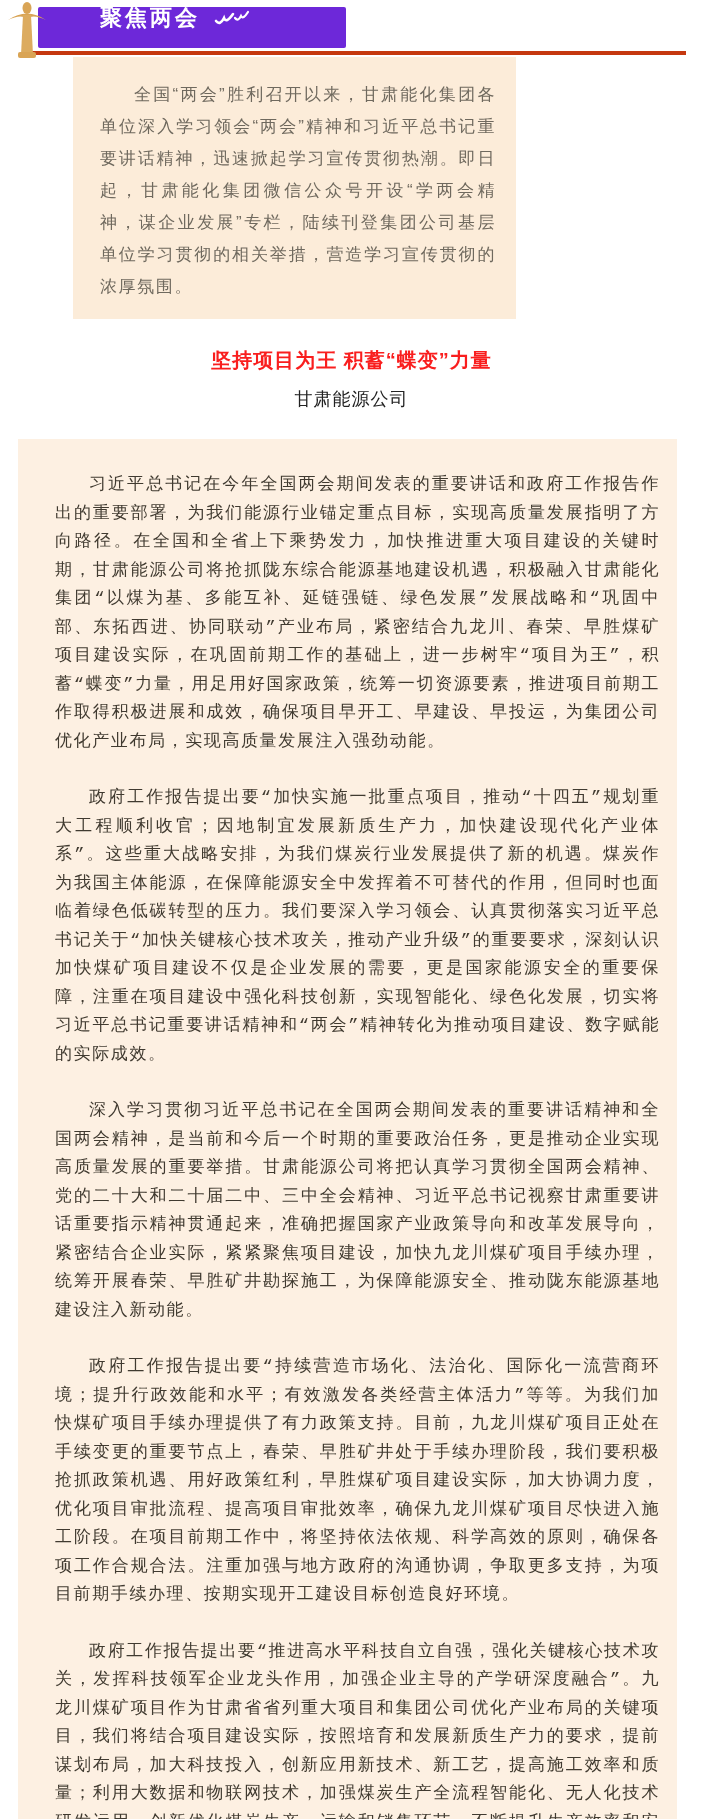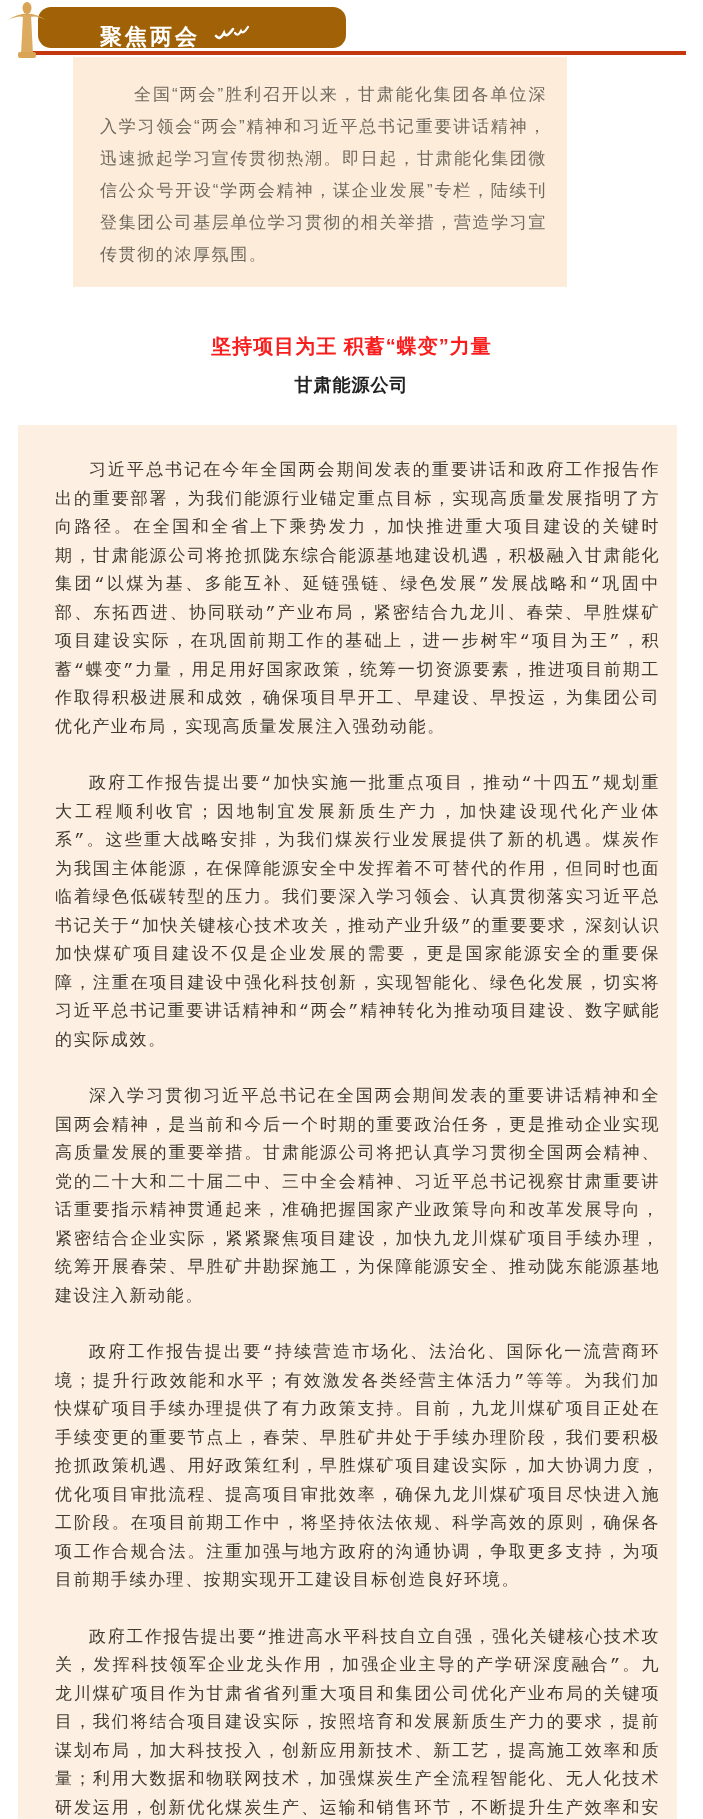--- a/index.html
+++ b/index.html
@@ -1,32 +1,32 @@
 <!DOCTYPE html>
 <html><head>
 <meta charset="utf-8">
 <style>
   html,body{margin:0;padding:0;background:#fff;}
   .page{position:relative;width:703px;height:1819px;overflow:hidden;background:#ffffff;font-family:"Liberation Sans",sans-serif;}
 
   
   .header{position:relative;height:57px;}
-  .banner{position:absolute;left:38px;top:7px;width:308px;height:41px;background:#a16207;display:flex;align-items:flex-end;padding-left:62px;box-sizing:border-box;border-radius:13px;}
+  .banner{position:absolute;left:38px;top:7px;width:308px;height:41px;background:#6d28d9;display:flex;align-items:flex-start;padding-left:62px;box-sizing:border-box;border-radius:2px;}
   .banner-label{color:#ffffff;font-weight:bold;font-size:22px;letter-spacing:3px;line-height:1;}
   .birds{margin-left:14px;margin-top:2px;}
   .monument{position:absolute;left:5px;top:1px;z-index:2;}
   .divider{position:absolute;left:28px;top:51px;width:658px;height:4px;background:#c5380f;}
 
   
-  .intro-box{margin-left:73px;width:494px;background:#fcecd9;padding:22px 20px 16px 27px;box-sizing:border-box;}
+  .intro-box{margin-left:73px;width:443px;background:#fcecd9;padding:22px 20px 16px 27px;box-sizing:border-box;}
   .intro-text{margin:0;font-family:"Liberation Sans",sans-serif;font-size:17px;line-height:32px;color:#6f695e;text-align:justify;text-indent:2em;letter-spacing:1.6px;}
 
   
-  .title{margin:46px 0 0;text-align:center;font-size:20px;font-weight:bold;color:#f91e1e;letter-spacing:1px;font-family:"Liberation Sans",sans-serif;}
-  .subtitle{margin:13px 0 0;text-align:center;font-size:18px;font-weight:700;color:#222222;letter-spacing:1px;font-family:"Liberation Sans",sans-serif;}
+  .title{margin:28px 0 0;text-align:center;font-size:20px;font-weight:bold;color:#f91e1e;letter-spacing:1px;font-family:"Liberation Sans",sans-serif;}
+  .subtitle{margin:13px 0 0;text-align:center;font-size:18px;font-weight:400;color:#222222;letter-spacing:1px;font-family:"Liberation Sans",sans-serif;}
 
   
   .body-box{margin:28px 0 0 18px;width:659px;box-sizing:border-box;background:#fdf0e2;padding:24px 17px 60px 37px;min-height:1456px;}
   .body-box p{margin:8px 0 28px;font-family:Liberation Mono, monospace;font-size:17px;line-height:28.5px;color:#403a30;text-align:justify;text-indent:2em;letter-spacing:1.6px;}
   .body-box p:last-child{margin-bottom:0;}
 </style>
 </head>
 <body>
 
 <div class="page">

